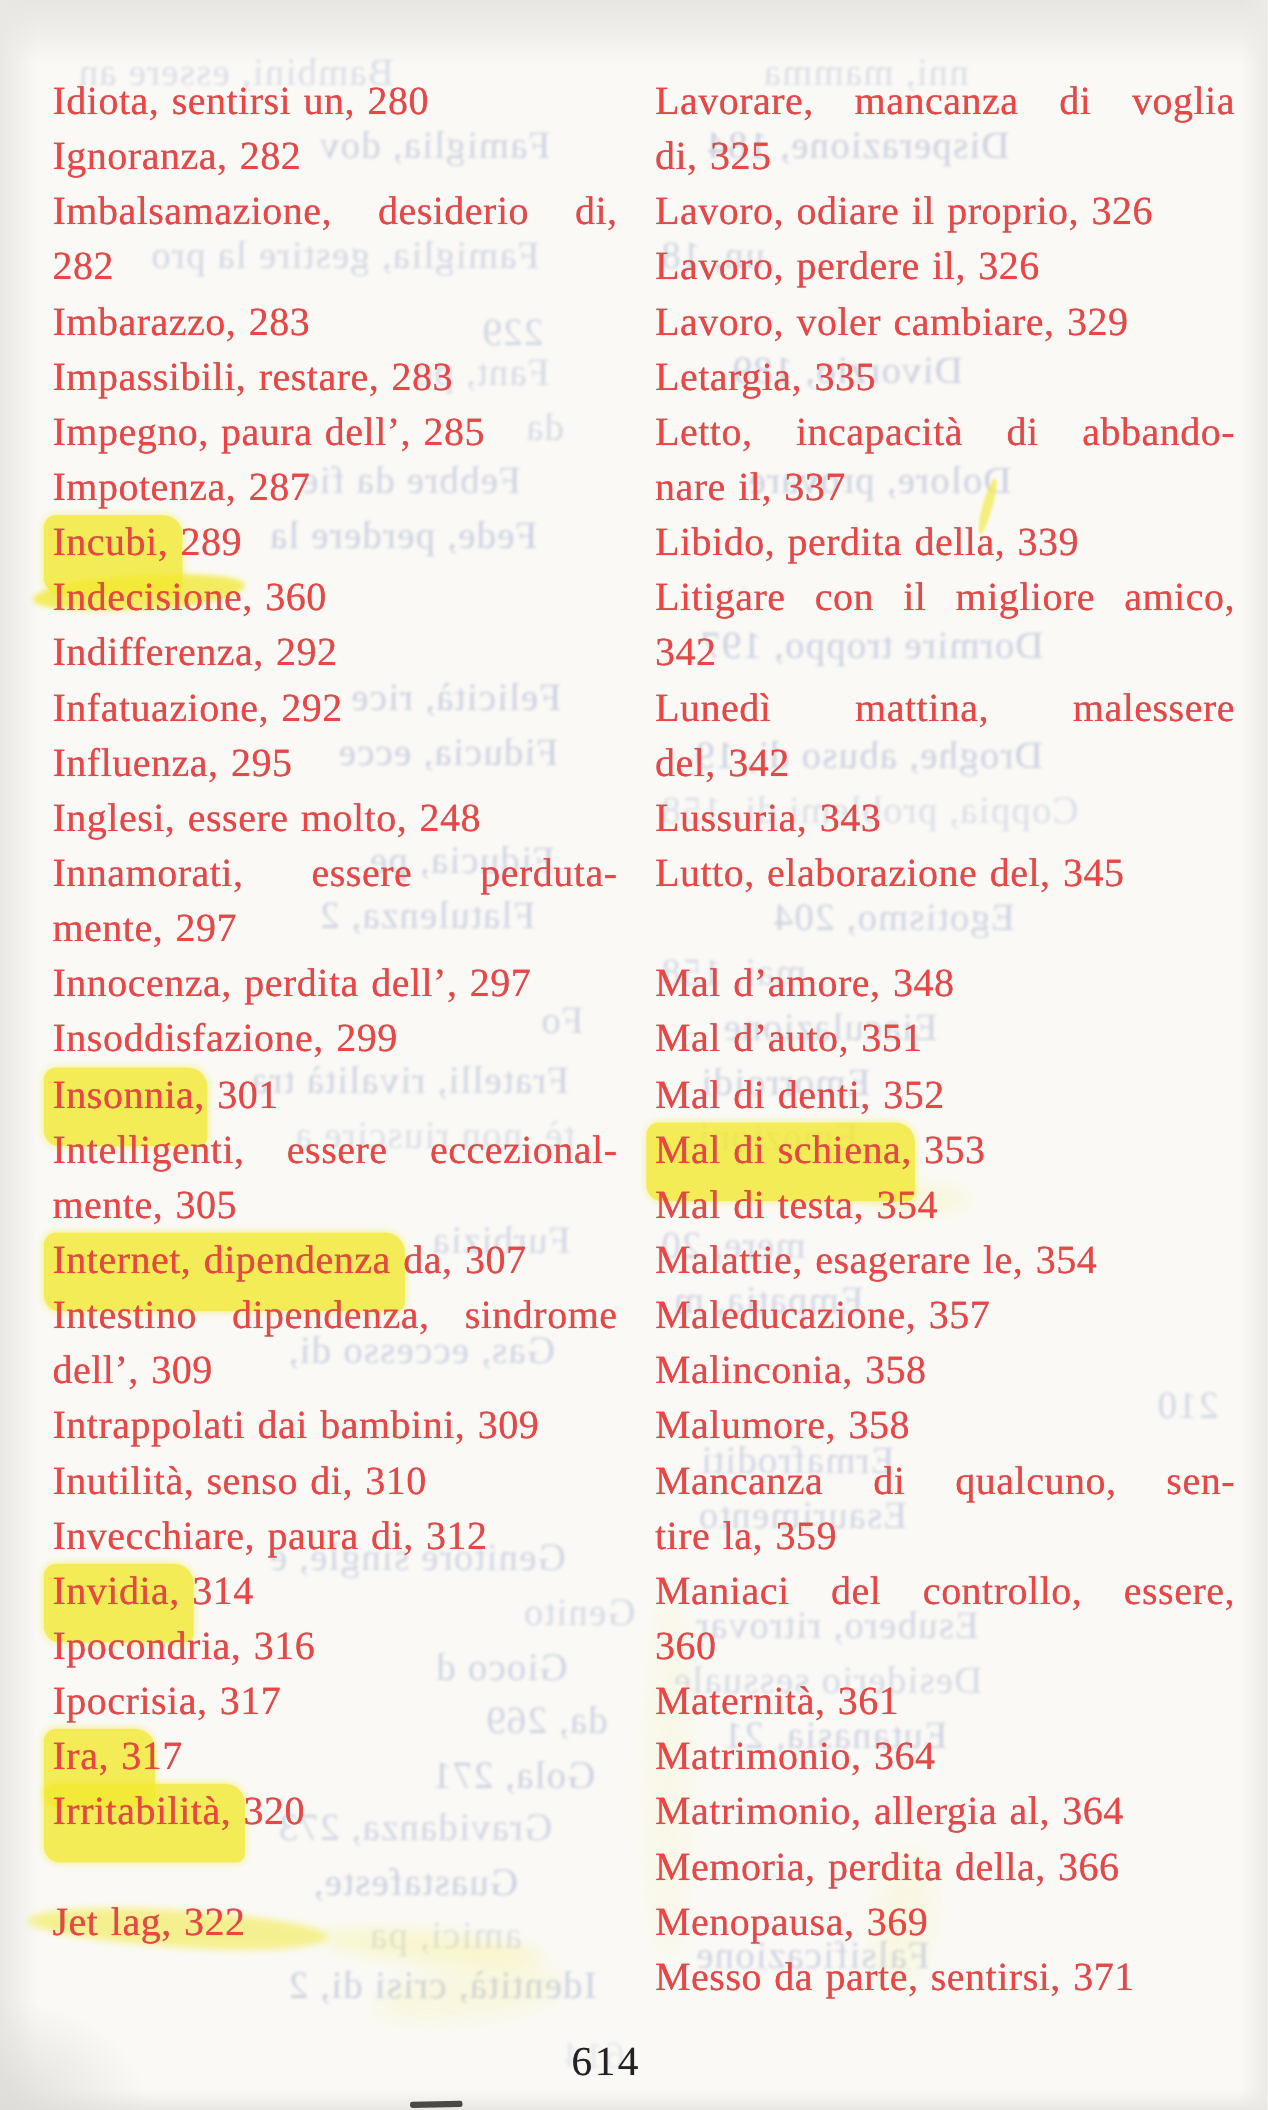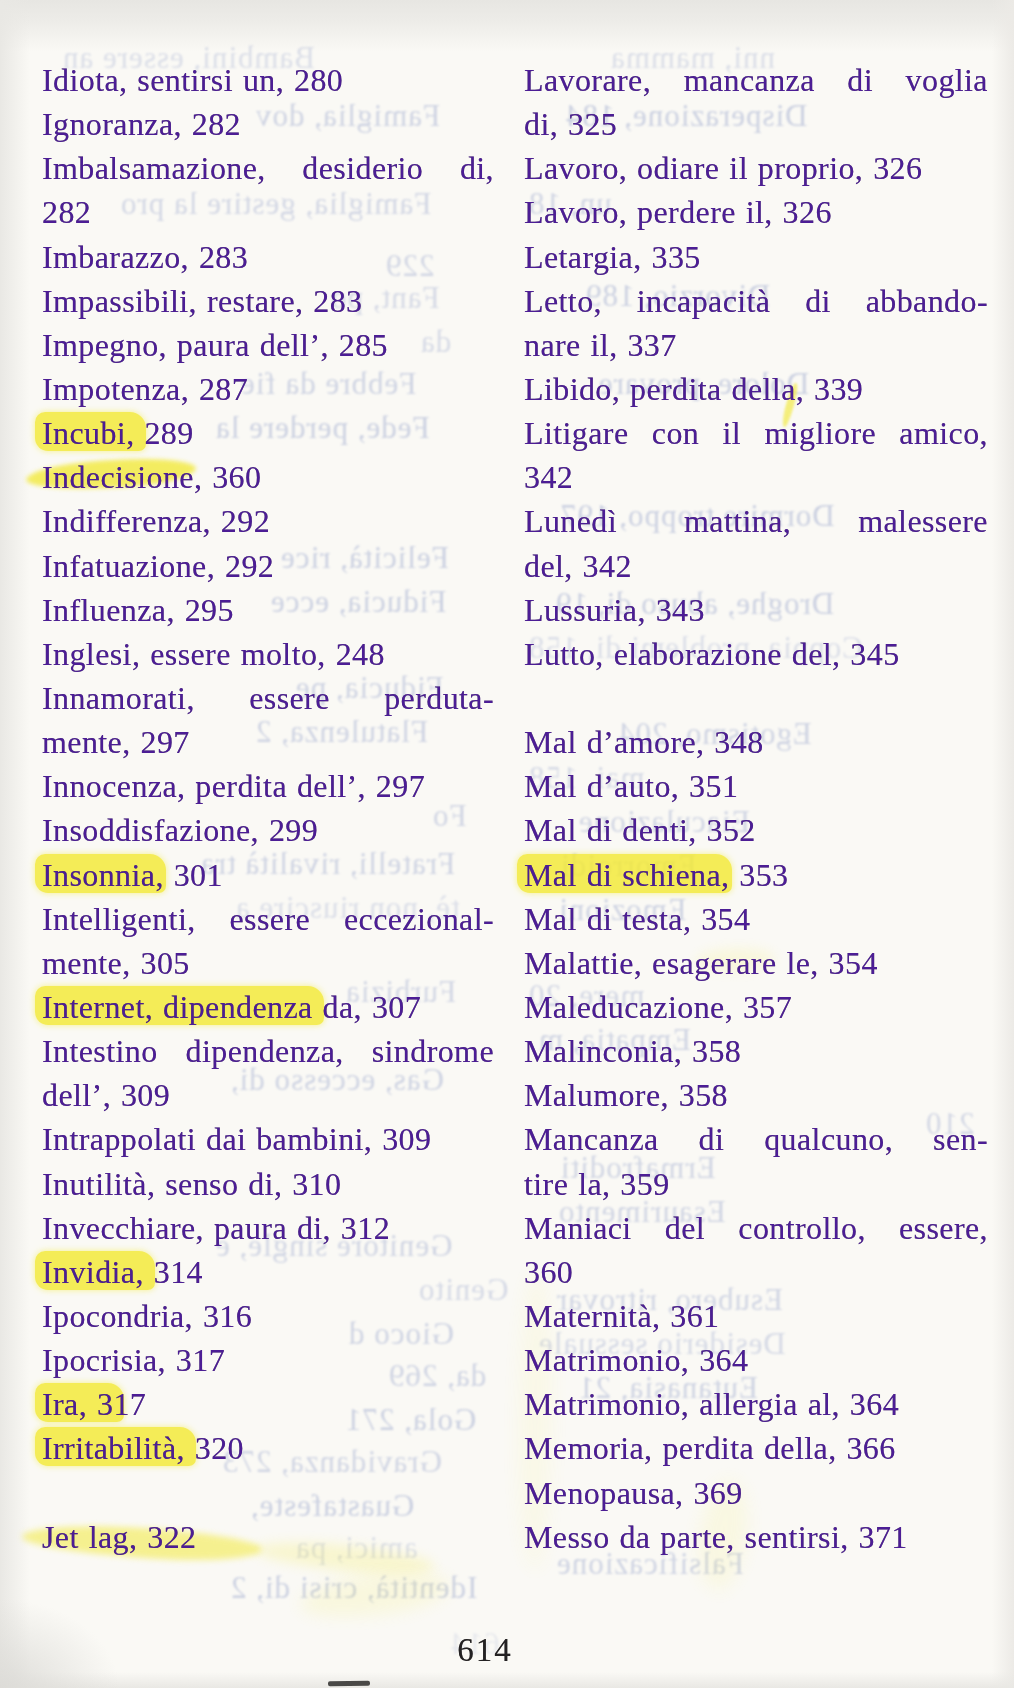--- a/index.html
+++ b/index.html
@@ -27,32 +27,32 @@
   .ghost{
     position:absolute;white-space:pre;
     transform:scaleX(-1);
     font-size:31px;line-height:1;letter-spacing:1px;
     color:#93a0c9;filter:blur(1.1px);
   }
   
   .smudge{position:absolute;background:#f2e93c;}
   
   .col{
-    position:absolute;top:58px;color:#4c1d95;
+    position:absolute;top:58px;color:#ef4444;
     font-size:32px;line-height:44.15px;letter-spacing:.4px;word-spacing:1.5px;
     text-shadow:0 0 .6px rgba(30,28,30,.55);
   }
   .col-left{left:42px;width:452px;}
   .col-right{left:524px;width:464px;}
   .line{height:44.15px;white-space:pre;}
   .line.just{display:flex;justify-content:space-between;white-space:normal;}
   .hl{
     background:rgba(243,233,47,.8);
     border-radius:10px 16px 7px 13px;
-    padding:3px 11px 0 7px;margin:-3px -11px -8px -7px;
+    padding:3px 11px 24px 7px;margin:-3px -11px -8px -7px;
     box-shadow:0 0 6px rgba(243,233,47,.55);
     text-align:center;
   }
   .pagenum{
     position:absolute;left:368px;top:1632px;width:234px;
     text-align:center;color:#232122;font-size:33px;letter-spacing:2px;
     text-shadow:0 0 .6px rgba(30,28,30,.5);
   }
 </style>
 </head>
@@ -183,20 +183,21 @@
 <div class="col col-right" id="col-right">
     <div class="line just">
       <span>Lavorare,</span>
       <span>mancanza</span>
       <span>di</span>
       <span>voglia</span>
     </div>
     <div class="line">di, 325</div>
     <div class="line">Lavoro, odiare il proprio, 326</div>
     <div class="line">Lavoro, perdere il, 326</div>
+    <div class="line">Lavoro, voler cambiare, 329</div>
     <div class="line">Letargia, 335</div>
     <div class="line just">
       <span>Letto,</span>
       <span>incapacità</span>
       <span>di</span>
       <span>abbando-</span>
     </div>
     <div class="line">nare il, 337</div>
     <div class="line">Libido, perdita della, 339</div>
     <div class="line just">

